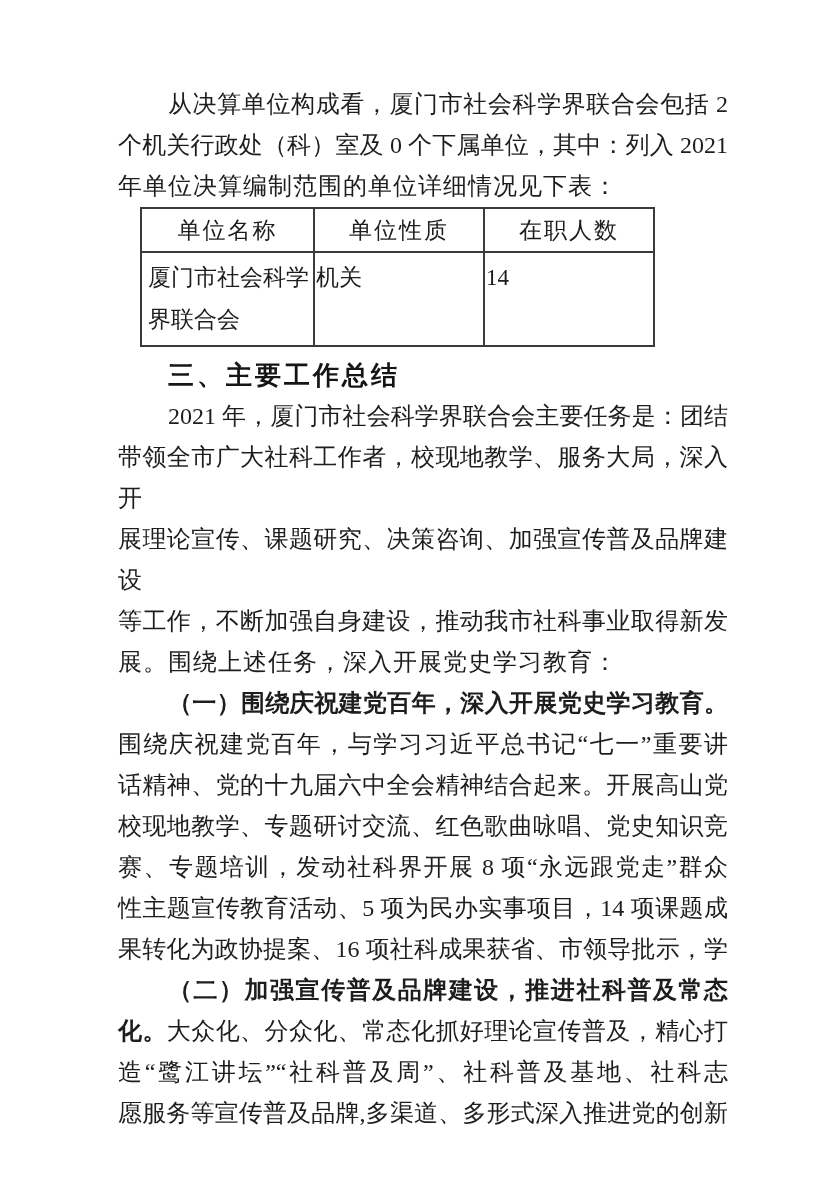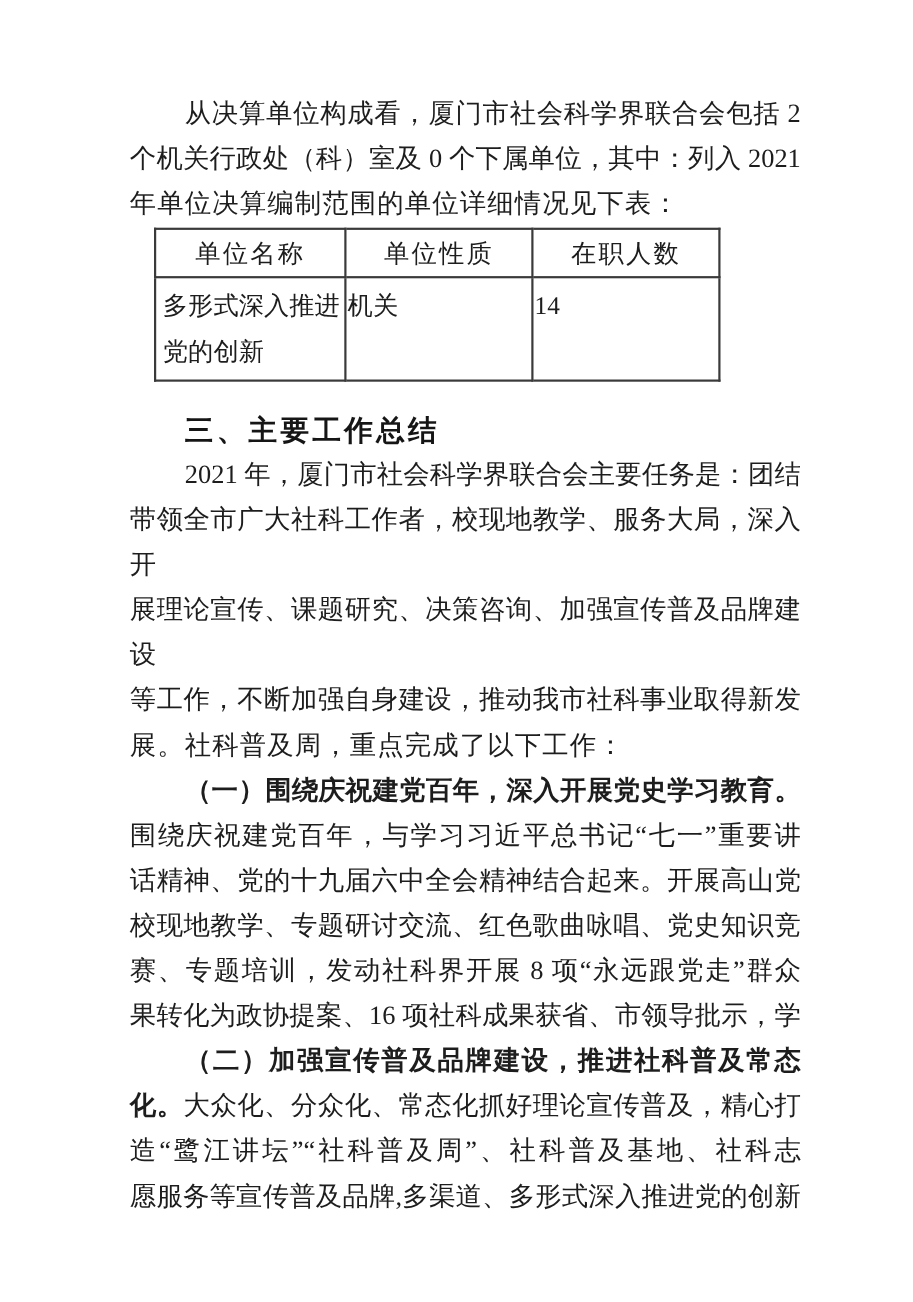--- a/index.html
+++ b/index.html
@@ -51,21 +51,21 @@
     padding:0;
   }
   table.units td{
     height:80px;
     vertical-align:top;
     line-height:42px;
     padding:4px 4px 4px 6px;
   }
   table.units td.c2, table.units td.c3{padding-left:1px;}
   .heading{
-    margin-top:24px;
+    margin-top:8px;
     font-family:"Liberation Sans","DejaVu Sans",sans-serif;
     font-weight:bold;
     font-size:26px;
     line-height:41px;
     letter-spacing:3px;
     text-indent:50px;
     color:#151515;
   }
 </style>
 </head>
@@ -88,42 +88,43 @@
         </colgroup>
       <thead>
         <tr>
           <th>单位名称</th>
           <th>单位性质</th>
           <th>在职人数</th>
         </tr>
       </thead>
       <tbody>
         <tr>
-          <td class="c1">多形式深入推进党的创新</td>
+          <td class="c1">厦门市社会科学界联合会</td>
           <td class="c2">机关</td>
           <td class="c3">14</td>
         </tr>
       </tbody>
     </table>
 
     <div class="heading">三、主要工作总结</div>
 
     <div class="para">
         <div class="line j ind"><span>2021 年，厦门市社会科学界联合会主要任务是：团结</span></div>
         <div class="line j"><span>带领全市广大社科工作者，校现地教学、服务大局，深入开</span></div>
         <div class="line j"><span>展理论宣传、课题研究、决策咨询、加强宣传普及品牌建设</span></div>
         <div class="line j"><span>等工作，不断加强自身建设，推动我市社科事业取得新发</span></div>
-        <div class="line"><span>展。社科普及周，重点完成了以下工作：</span></div>
+        <div class="line"><span>展。围绕上述任务，深入开展党史学习教育：</span></div>
       </div>
     <div class="para">
         <div class="line j ind"><b>（一）围绕庆祝建党百年，深入开展党史学习教育。</b></div>
         <div class="line j"><span>围绕庆祝建党百年，与学习习近平总书记“七一”重要讲</span></div>
         <div class="line j"><span>话精神、党的十九届六中全会精神结合起来。开展高山党</span></div>
         <div class="line j"><span>校现地教学、专题研讨交流、红色歌曲咏唱、党史知识竞</span></div>
         <div class="line j"><span>赛、专题培训，发动社科界开展 8 项“永远跟党走”群众</span></div>
+        <div class="line j"><span>性主题宣传教育活动、5 项为民办实事项目，14 项课题成</span></div>
         <div class="line j"><span>果转化为政协提案、16 项社科成果获省、市领导批示，学</span></div>
       </div>
     <div class="para">
         <div class="line j ind"><b>（二）加强宣传普及品牌建设，推进社科普及常态</b></div>
         <div class="line j"><b>化。</b><span>大众化、分众化、常态化抓好理论宣传普及，精心打</span></div>
         <div class="line j"><span>造“鹭江讲坛”“社科普及周”、社科普及基地、社科志</span></div>
         <div class="line j"><span>愿服务等宣传普及品牌,多渠道、多形式深入推进党的创新</span></div>
       </div>
 
   </div>

